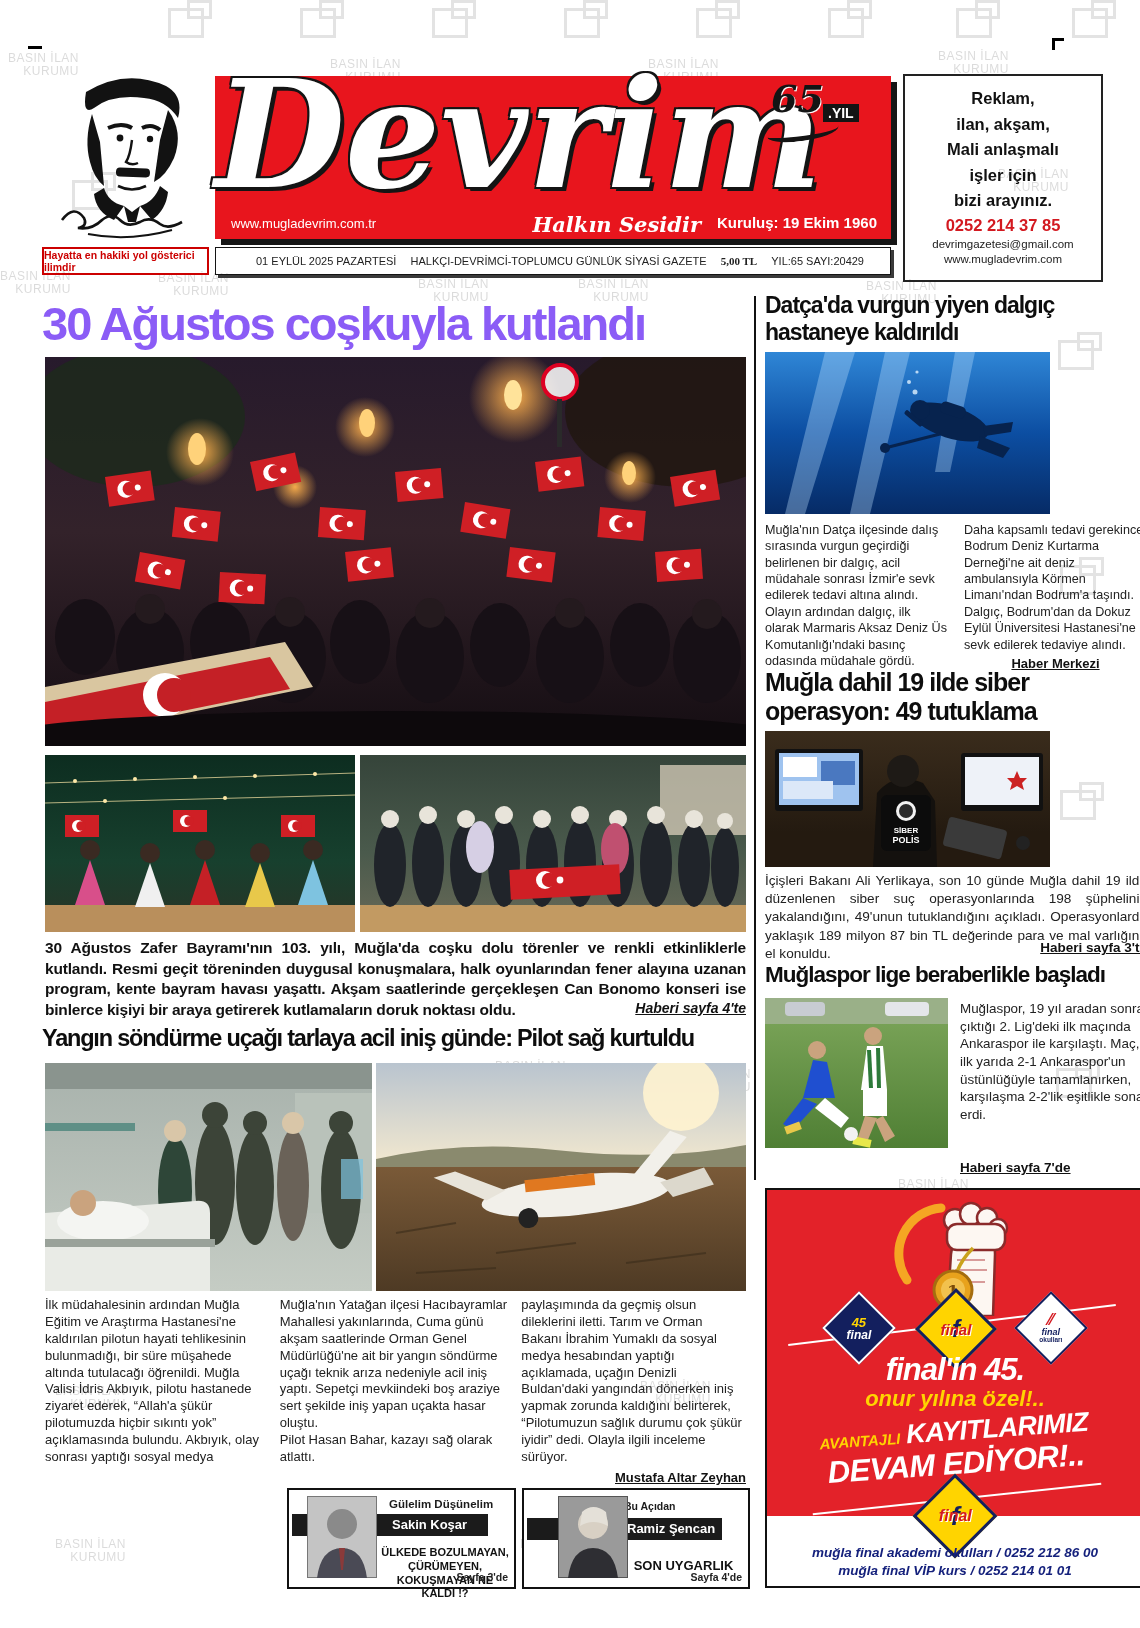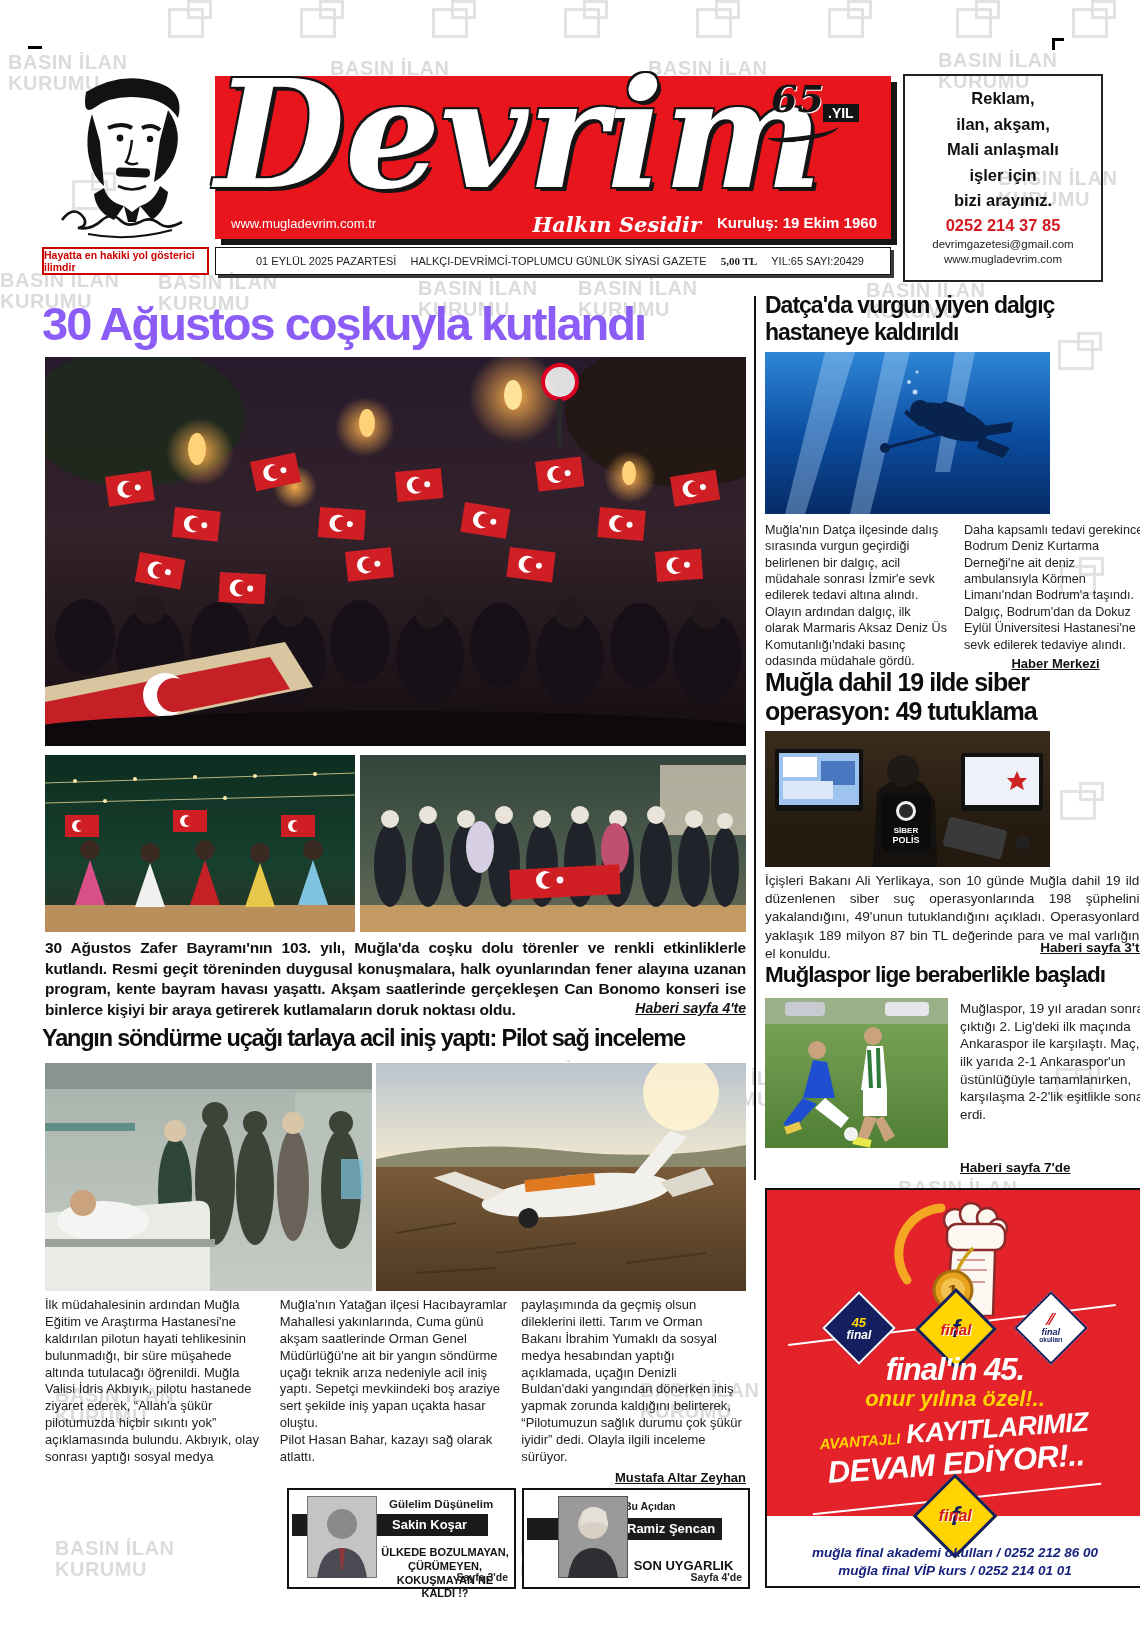--- a/index.html
+++ b/index.html
@@ -1,20 +1,20 @@
 <!DOCTYPE html>
 <html><head>
 <meta charset="utf-8">
 <style>
   html,body{margin:0;padding:0;background:#fff;}
   #page{position:relative;width:1140px;height:1628px;background:#fff;
         font-family:"Liberation Sans",sans-serif;overflow:hidden;color:#1a1a1a;}
   .abs{position:absolute;}
   
-  .wm{position:absolute;font-weight:700;font-size:20px;line-height:1.05;text-align:left;
+  .wm{position:absolute;font-weight:400;font-size:12px;line-height:1.05;text-align:right;
       color:#b9b9b9;opacity:.5;letter-spacing:.5px;pointer-events:none;white-space:nowrap;}
   .cube{position:absolute;width:30px;height:24px;border:3px solid #d2d2d2;opacity:.6;pointer-events:none;}
   .cube:after{content:"";position:absolute;right:-11px;top:-11px;width:19px;height:13px;border:3px solid #d2d2d2;}
   
   #motto-box{left:42px;top:247px;width:163px;height:24px;border:2px solid #c00;
              color:#c00;font-size:10.5px;font-weight:700;display:flex;align-items:center;justify-content:center;}
   #masthead{left:215px;top:76px;width:676px;height:163px;background:#e8151d;
             box-shadow:6px 6px 0 #161616;}
   #masthead-title{position:absolute;left:0;right:70px;top:-30px;text-align:center;
       font-family:"DejaVu Serif",serif;font-style:italic;font-weight:700;font-size:150px;color:#fff;
@@ -345,21 +345,21 @@
     <circle cx="185" cy="125" r="9" fill="#fff"></circle>
       <circle cx="189" cy="125" r="7.2" fill="#cf1f25"></circle>
       <circle cx="200" cy="125" r="3.4" fill="#fff"></circle>
   </svg>
 
   <div class="abs" id="lead-caption">30 Ağustos Zafer Bayramı'nın 103. yılı, Muğla'da coşku dolu törenler ve renkli etkinliklerle kutlandı. Resmi geçit töreninden duygusal konuşmalara, halk oyunlarından fener alayına uzanan program, kente bayram havası yaşattı. Akşam saatlerinde gerçekleşen Can Bonomo konseri ise binlerce kişiyi bir araya getirerek kutlamaların doruk noktası oldu.</div>
   <div class="abs" id="lead-ref">
     <span class="ref" style="font-style:italic;">Haberi sayfa 4'te</span>
   </div>
 
-  <div class="abs h2" style="left:42px;top:1025px;width:712px;font-size:23.5px;letter-spacing:-1.2px;">Yangın söndürme uçağı tarlaya acil iniş yaptı: Pilot sağ inceleme</div>
+  <div class="abs h2" style="left:42px;top:1025px;width:712px;font-size:23.5px;letter-spacing:-1.2px;">Yangın söndürme uçağı tarlaya acil iniş günde: Pilot sağ kurtuldu</div>
 
   <svg class="photo" style="left:45px;top:1063px;" width="327" height="228" viewBox="0 0 327 228">
     <defs>
         <linearGradient id="hw" x1="0" y1="0" x2="0" y2="1">
       <stop offset="0" stop-color="#a8b2ac"></stop>
           <stop offset="1" stop-color="#c5ccc4"></stop>
         </linearGradient>
       </defs>
     <rect width="327" height="228" fill="url(#hw)"></rect>
     <rect x="0" y="0" width="327" height="26" fill="#8a948e"></rect>

